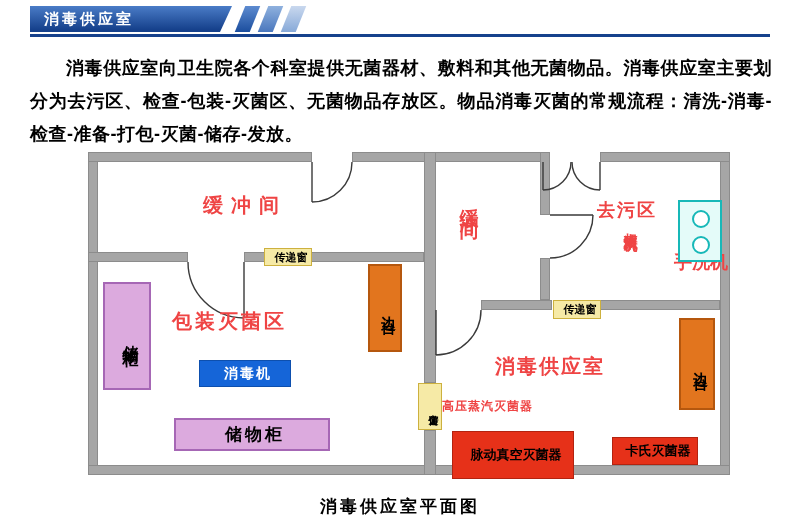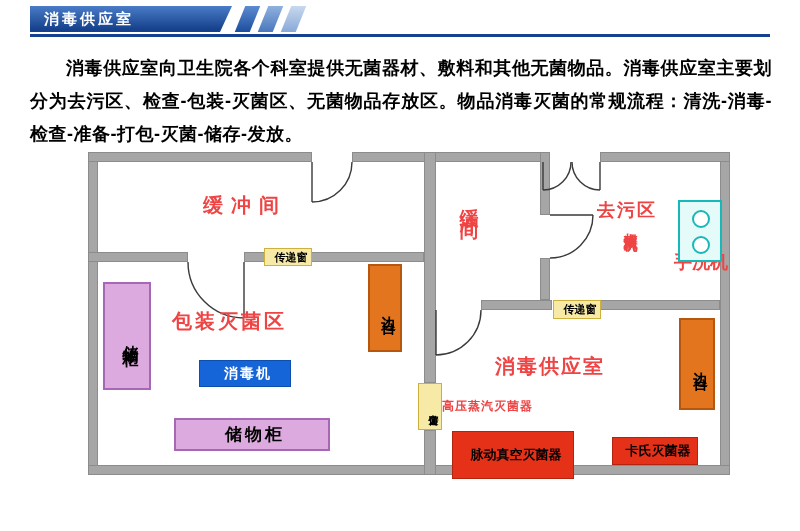--- a/index.html
+++ b/index.html
@@ -105,13 +105,14 @@
       <span class="sink" style="left:12px;top:8px;"></span>
       <span class="sink" style="left:12px;top:34px;"></span>
     </div>
     <div class="room-label" style="left:674px;top:250px;font-size:18px;">手洗机</div>
 
     <div class="room-label" style="left:442px;top:398px;font-size:12px;letter-spacing:1px;">高压蒸汽灭菌器</div>
     <div class="box red" style="left:452px;top:431px;width:122px;height:48px;font-size:13px;white-space:nowrap;">脉动真空灭菌器</div>
     <div class="box red" style="left:612px;top:437px;width:86px;height:28px;font-size:13px;white-space:nowrap;">卡氏灭菌器</div>
   </div>
 
+  <div class="caption">消毒供应室平面图</div>
 </div>
 
 </body></html>

